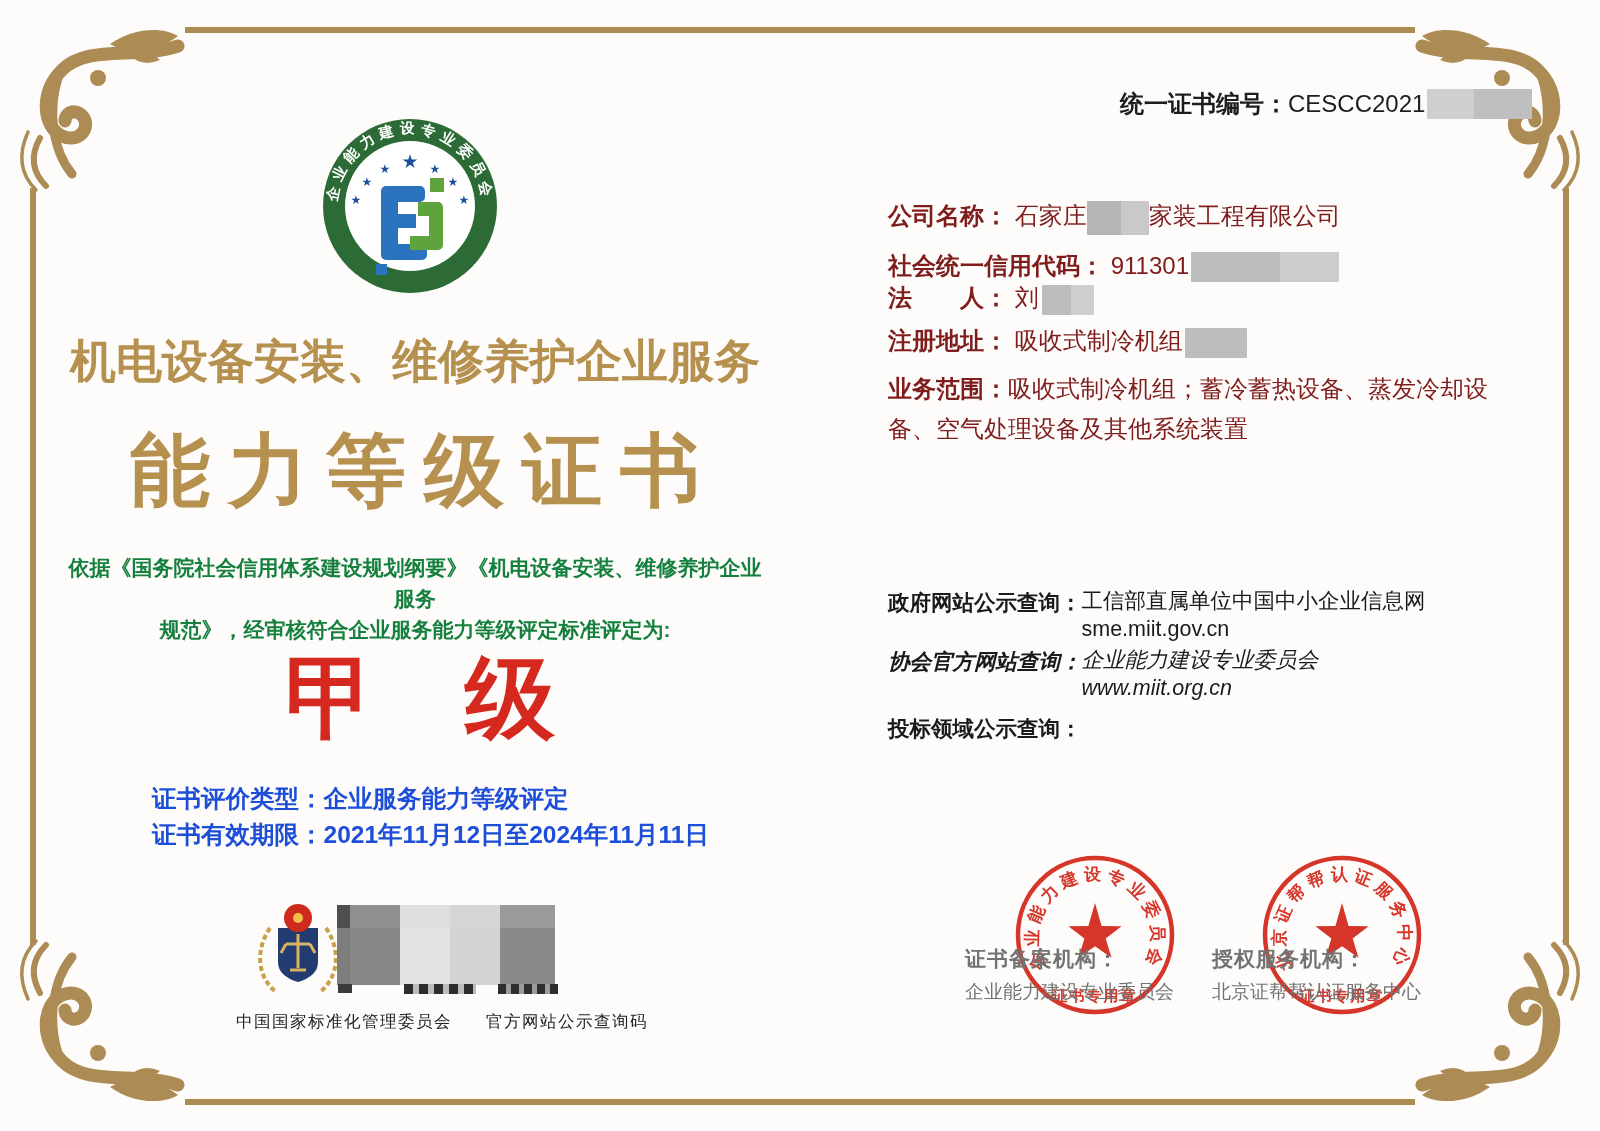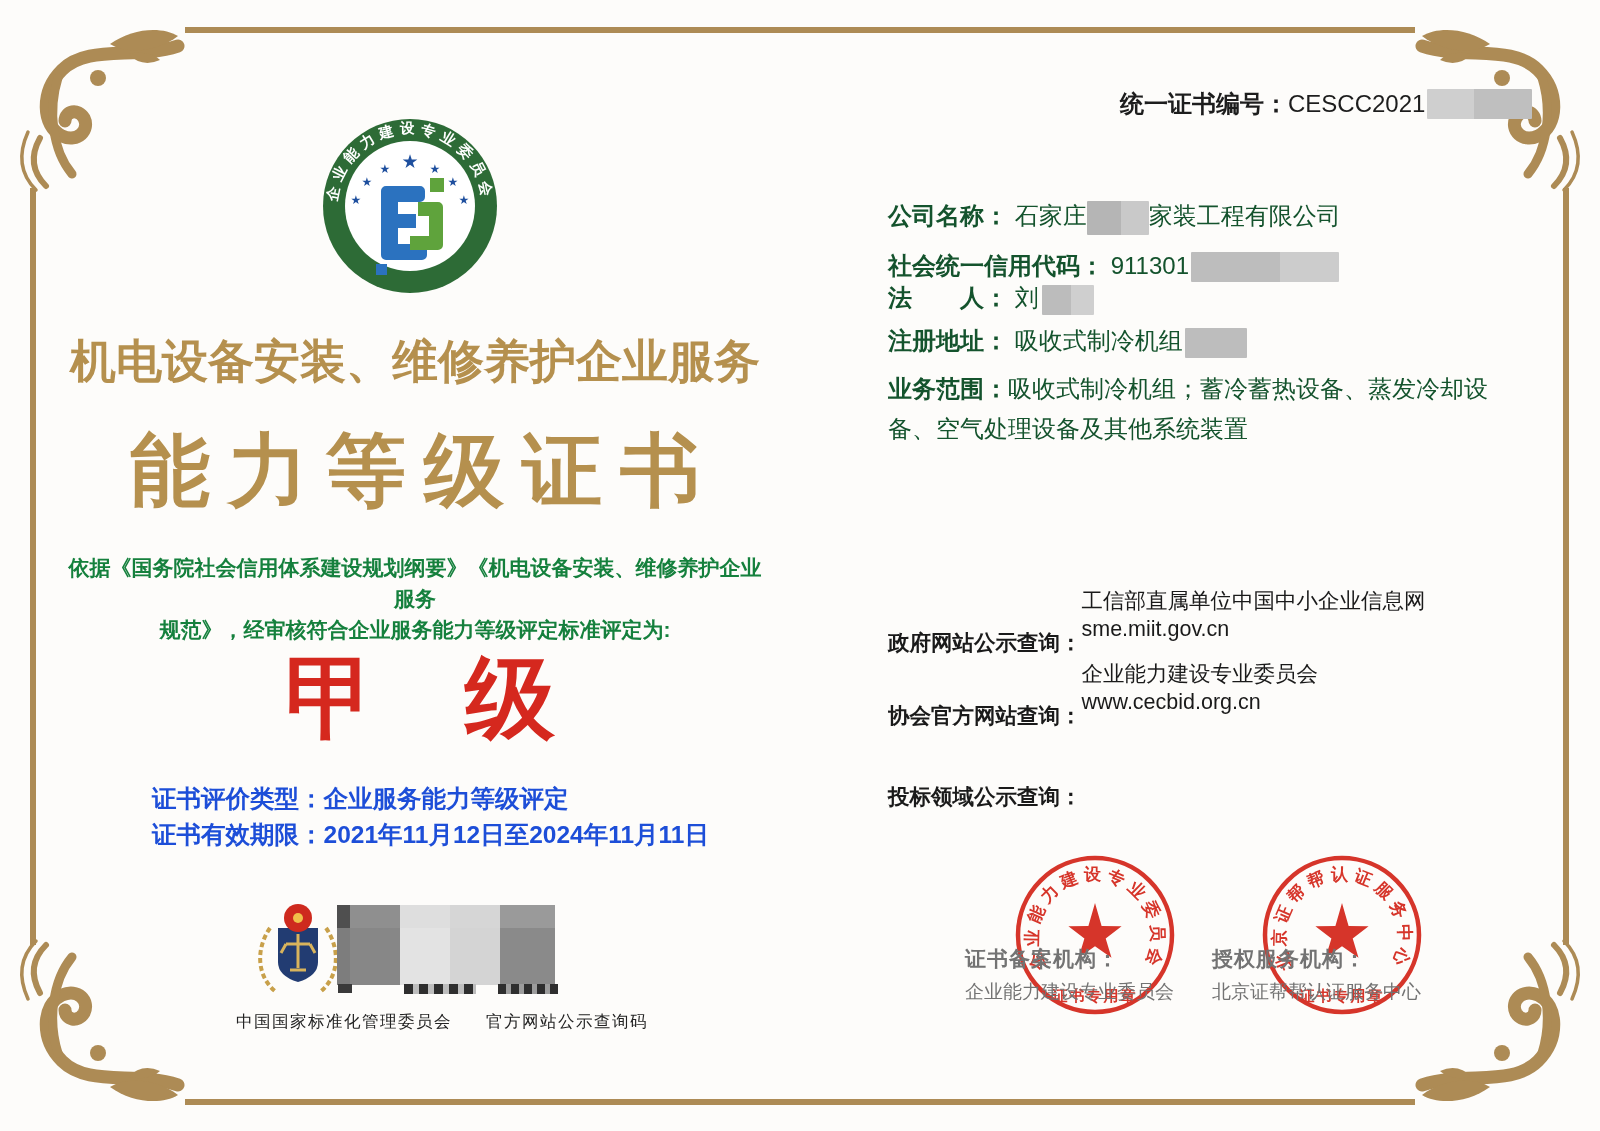--- a/index.html
+++ b/index.html
@@ -14,28 +14,28 @@
   
   .title1{left:0;top:331;width:830px;text-align:center;font-size:46px;font-weight:bold;color:#b5904e;}
   .title2{left:0;top:418px;width:830px;text-align:center;font-size:80px;font-weight:bold;color:#b5904e;letter-spacing:18px;text-indent:18px;}
   .basis{left:62px;top:552px;width:706px;text-align:center;font-size:21px;font-weight:bold;line-height:31px;color:#15803d;}
   .grade{left:0;top:638px;width:840px;text-align:center;font-size:90px;font-weight:bold;color:#d5281e;}
   .meta-row{left:152px;font-size:24.5px;font-weight:bold;color:#1d4ed8;}
   .caption{left:236px;top:995px;width:360px;font-family:"Liberation Serif","DejaVu Serif",serif;font-size:16.5px;letter-spacing:1.5px;color:#222;display:flex;gap:34px;white-space:nowrap;margin-top:16px;}
   
   .certno{left:1120px;top:88px;font-size:24px;display:flex;align-items:center;white-space:nowrap;}
   .certno .lbl{font-weight:bold;}
-  .info{left:888px;top:200px;width:600px;font-size:24px;color:#14532d;}
+  .info{left:888px;top:200px;width:600px;font-size:24px;color:#7f1d1d;}
   .info .row{white-space:nowrap;}
   .info .lbl{font-weight:bold;}
   .scope{white-space:normal !important;line-height:40px;}
   .redact{display:inline-block;vertical-align:middle;border-radius:1px;}
   .queries{left:888px;top:588px;width:600px;font-size:21.5px;color:#1a1a1a;}
   .q-item{display:flex;align-items:flex-start;}
-  .q-label{font-weight:bold;min-width:192px;white-space:nowrap;margin-top:40px;}
+  .q-label{font-weight:bold;min-width:192px;white-space:nowrap;}
   .q-lines div{line-height:27.5px;}
   
   .stamp-arc{font-size:17px;font-weight:bold;letter-spacing:5px;fill:#d6352a;}
   .stamp-bottom{font-size:15px;font-weight:bold;letter-spacing:2px;fill:#d6352a;}
   .stamp-overlay{text-align:left;color:#737373;}
   .stamp-overlay .l1{font-size:21px;font-weight:bold;letter-spacing:1px;}
   .stamp-overlay .l2{font-size:19px;font-weight:500;margin-top:6px;white-space:nowrap;}
   
   .logo-arc-cn{font-size:14.5px;font-weight:bold;letter-spacing:5.5px;fill:#ffffff;}
   .logo-arc-en{font-size:8px;letter-spacing:0.6px;fill:#ffffff;}
@@ -211,25 +211,25 @@
   </div>
 
   <div class="abs queries">
     <div class="q-item" style="margin-bottom:4px;">
       <div class="q-label">政府网站公示查询：</div>
       <div class="q-lines">
         <div>工信部直属单位中国中小企业信息网</div>
         <div>sme.miit.gov.cn</div>
       </div>
     </div>
-    <div class="q-item" style="margin-bottom:12px;">
+    <div class="q-item" style="margin-bottom:12px;font-style:italic;">
       <div class="q-label">协会官方网站查询：</div>
       <div class="q-lines">
         <div>企业能力建设专业委员会</div>
-        <div>www.cecbid.org.cn</div>
+        <div>www.miit.org.cn</div>
       </div>
     </div>
     <div class="q-item">
       <div class="q-label">投标领域公示查询：</div>
     </div>
   </div>
 
   <svg class="abs" style="left:1013px;top:853px;" width="164" height="164" viewBox="0 0 164 164">
     <circle cx="82" cy="82" r="77" fill="none" stroke="#d6352a" stroke-width="4.5"></circle>
     <defs>

